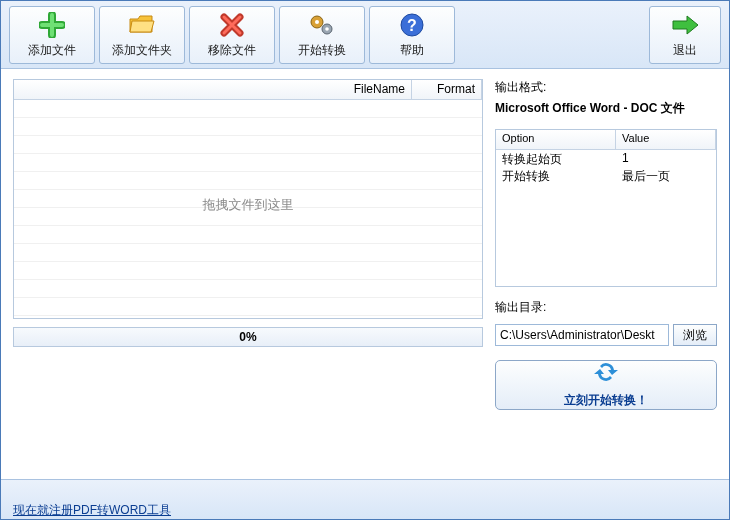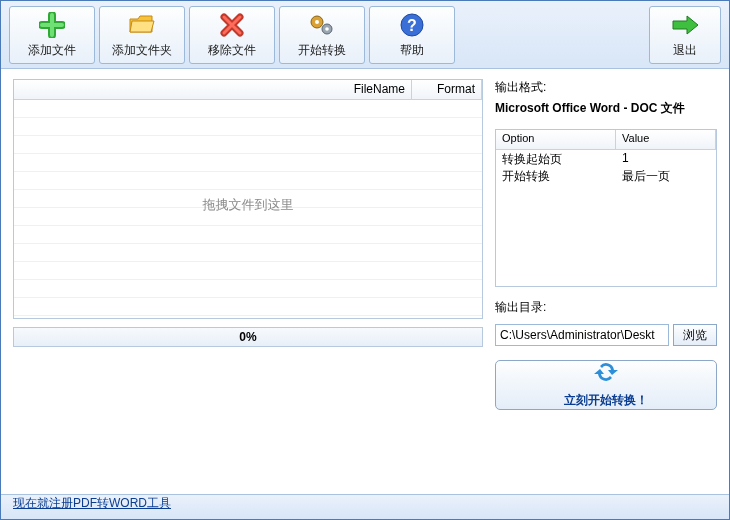--- a/index.html
+++ b/index.html
@@ -211,25 +211,25 @@
   justify-content: space-between;
   cursor: pointer;
 }
 .convert-btn .lbl {
   font-weight: bold;
   color: #0a3d91;
   font-size: 12px;
   margin-top: 2px;
 }
 .footer {
-  height: 25px;
+  height: 40px;
   background: linear-gradient(#eaf1fb,#d8e6f7);
   border-top: 1px solid #a9c2e0;
   display: flex;
-  align-items: flex-start;
+  align-items: flex-end;
   padding: 0 12px;
 }
 .footer a {
   color: #0a3d91;
   text-decoration: underline;
   font-size: 12px;
 }
 .sp12 { height: 12px; }
 </style>
 </head>

